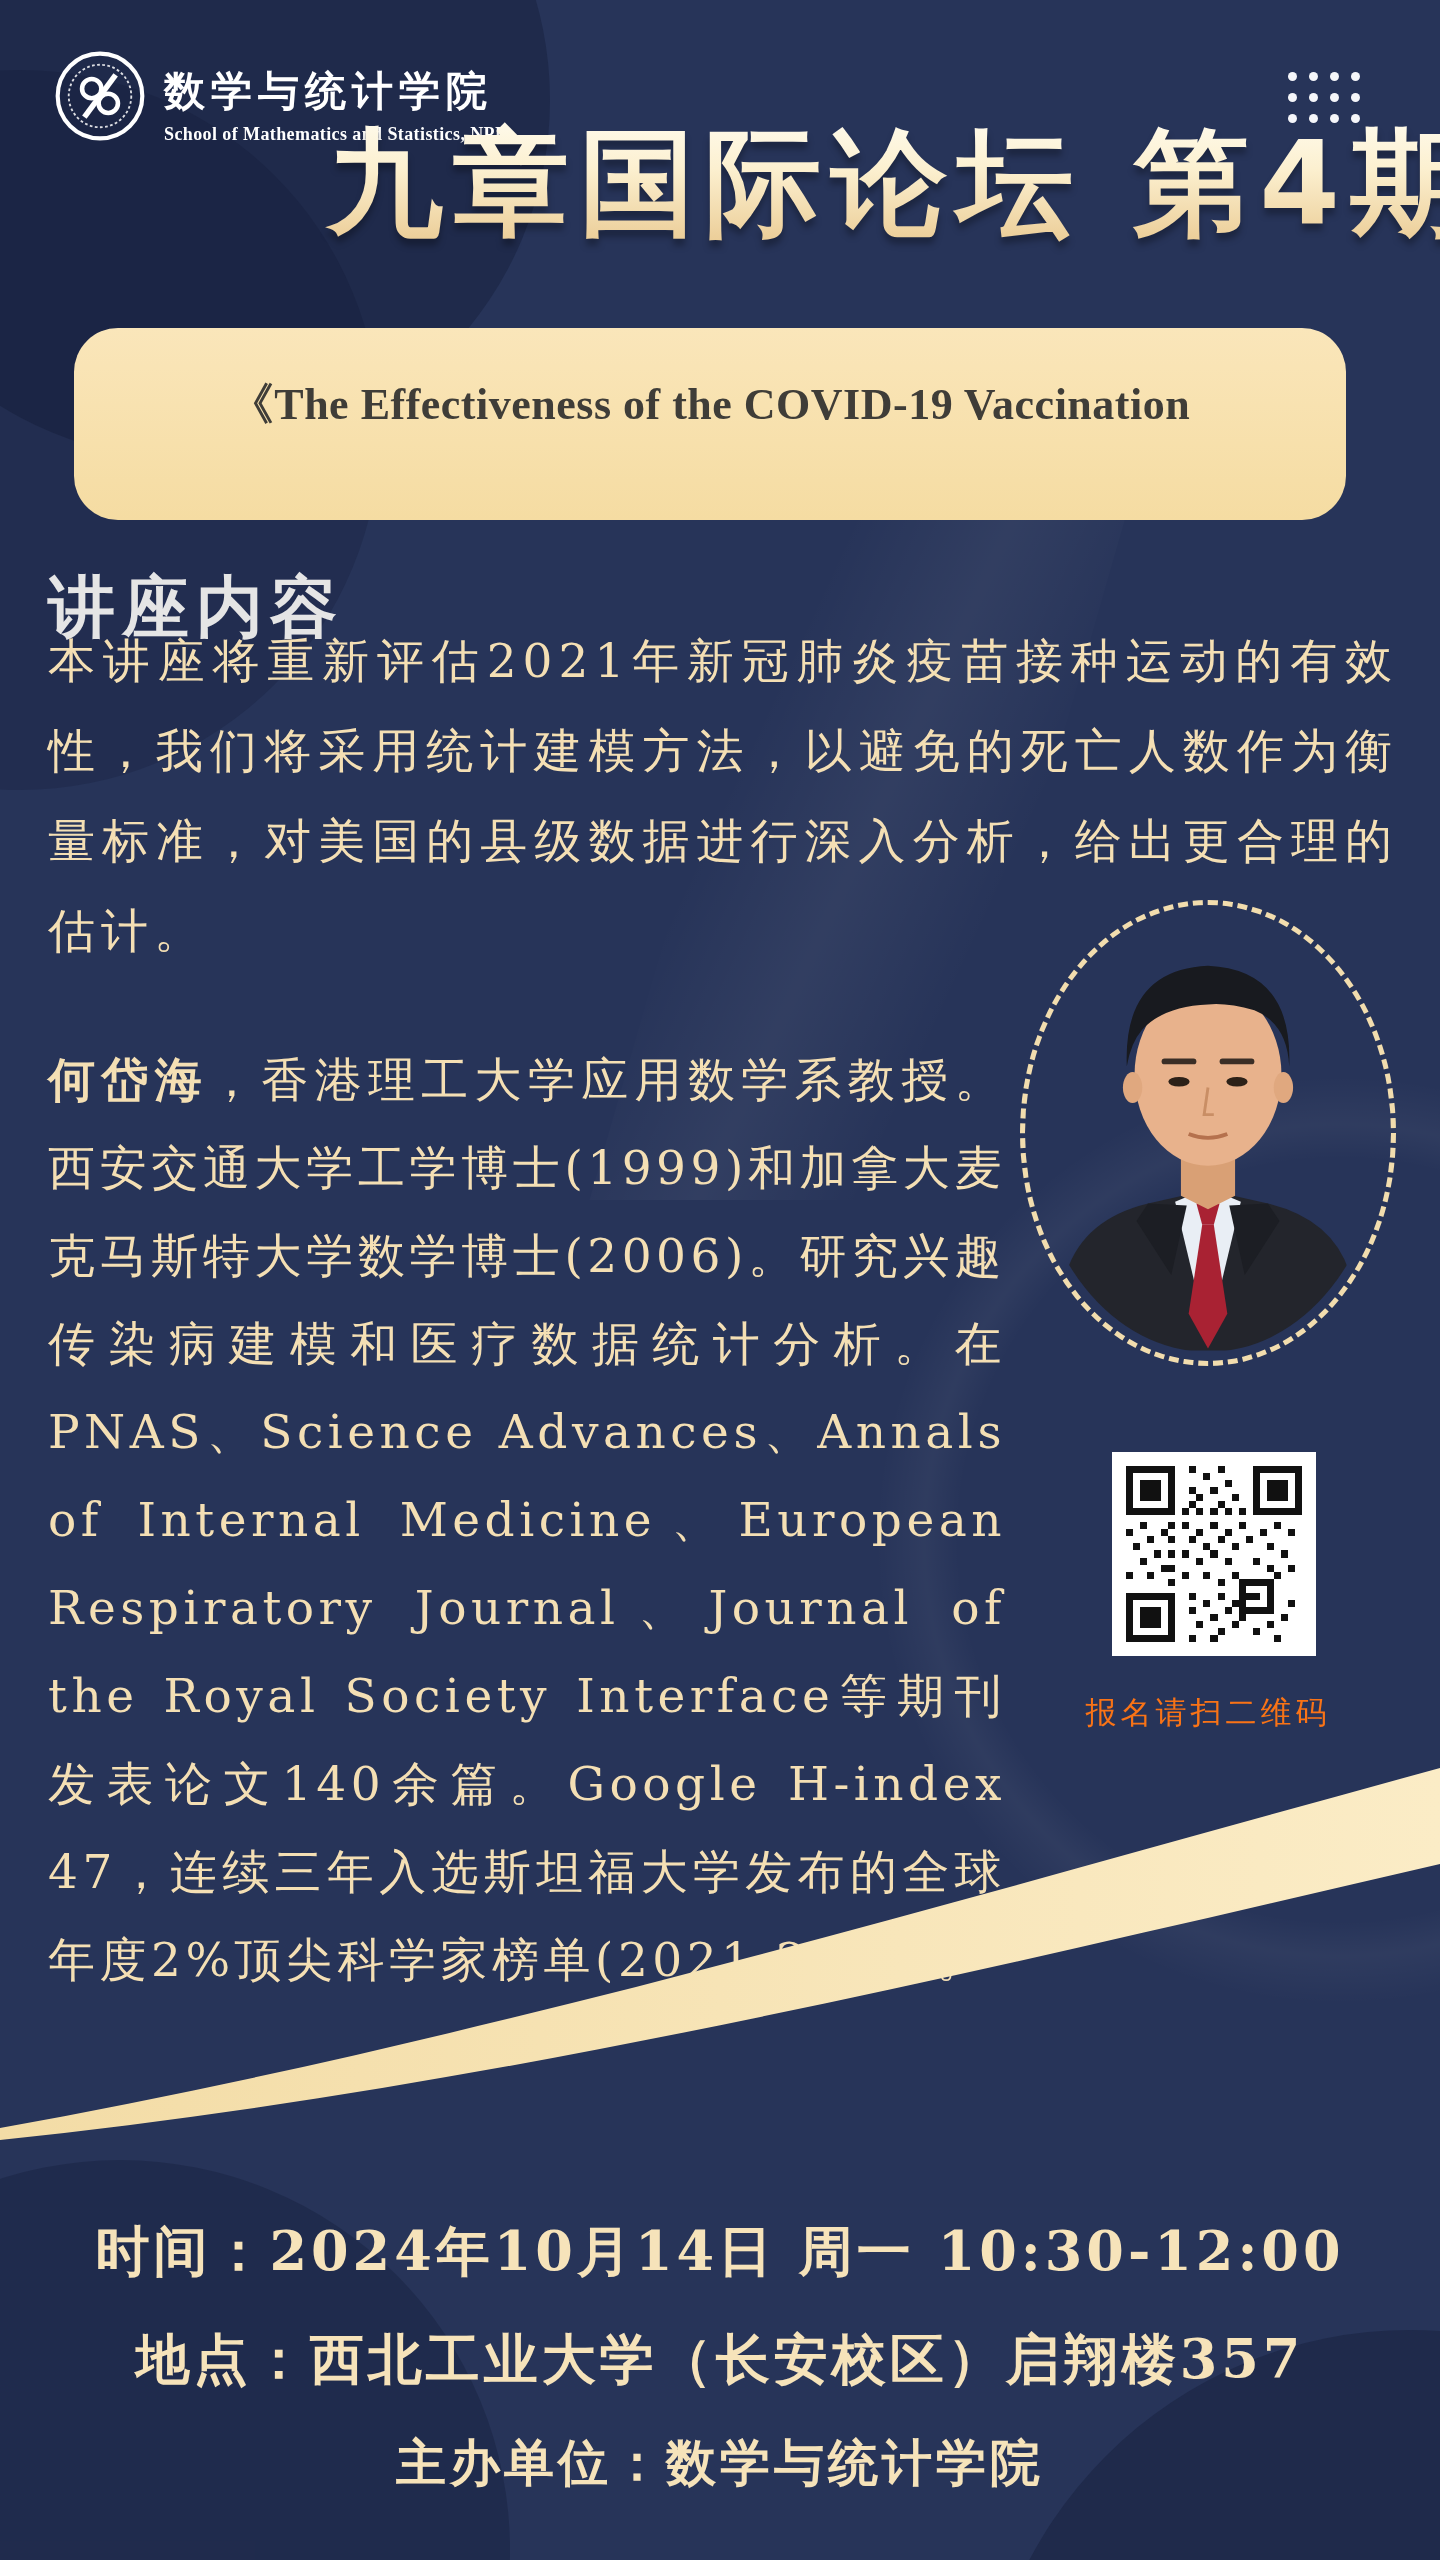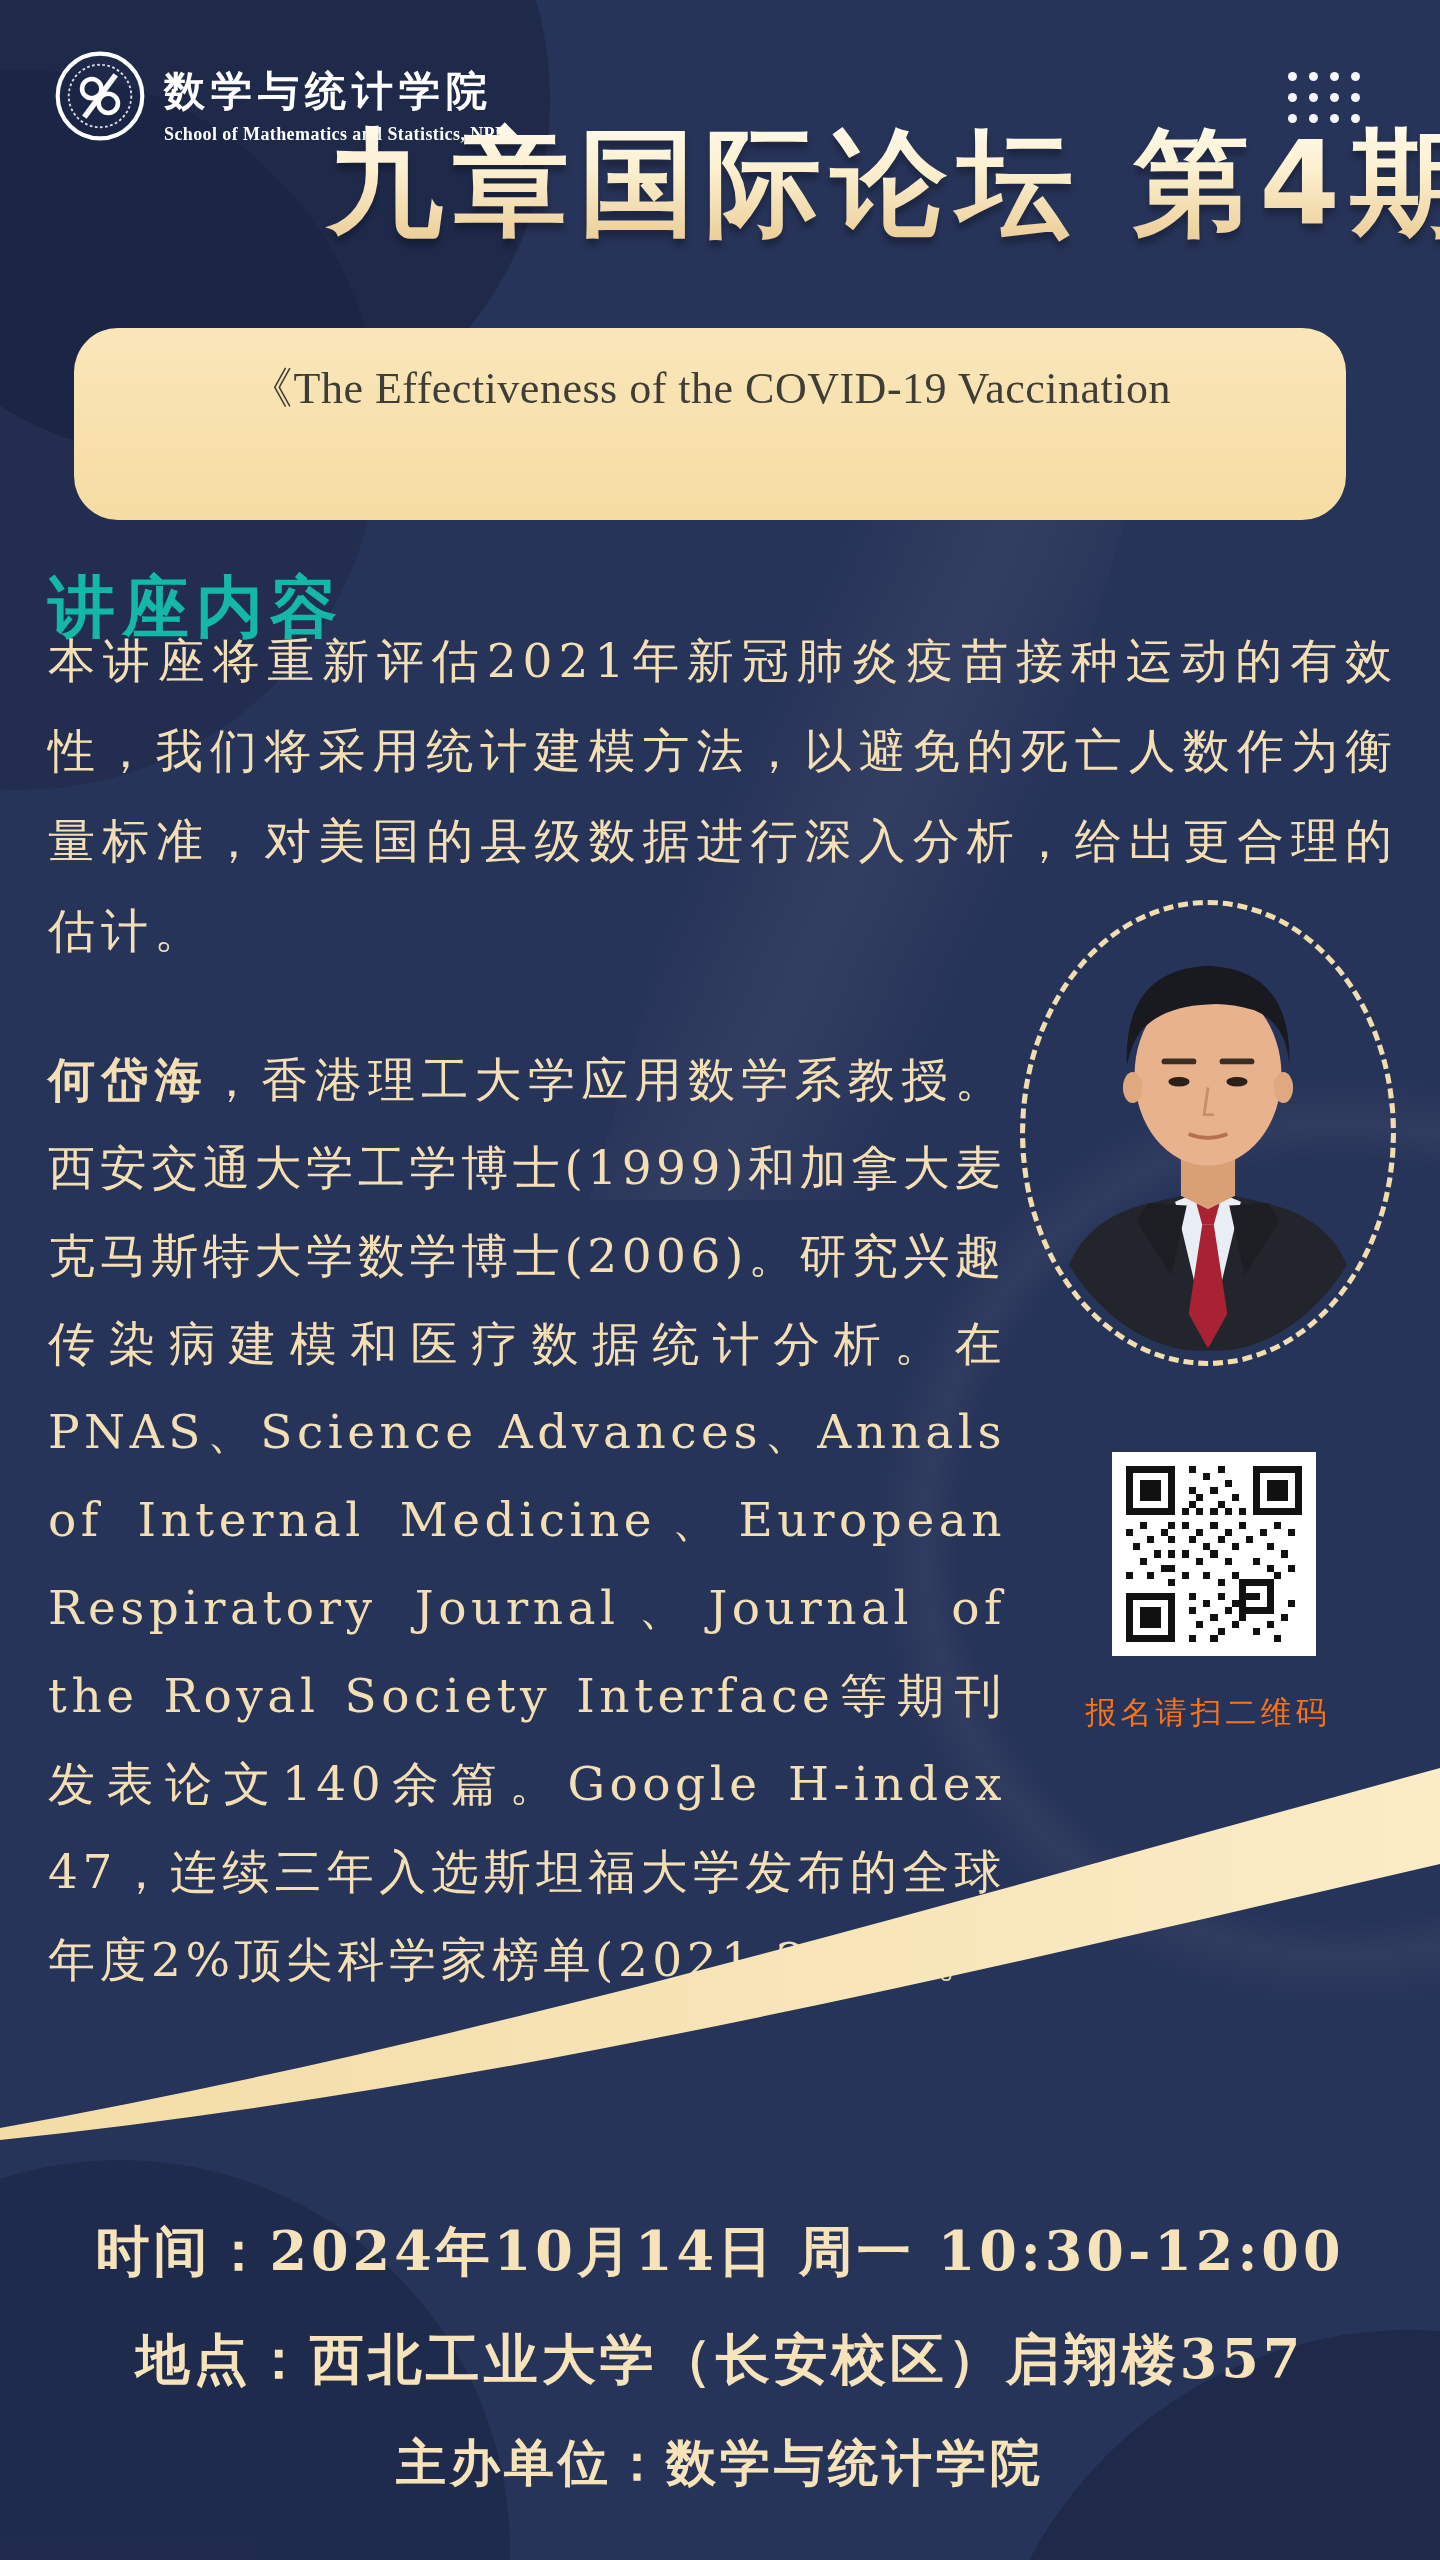--- a/index.html
+++ b/index.html
@@ -44,26 +44,26 @@
       color:transparent;
     }
   }
   
   .banner{
     position:absolute;left:74px;top:328px;width:1272px;height:192px;border-radius:44px;
     background:linear-gradient(180deg,#fae6ba 0%,#f5dca2 100%);
     box-sizing:border-box;padding-top:29px;text-align:center;
   }
   .banner div{
-    font-family:"Liberation Serif","DejaVu Serif",serif;font-weight:400;
-    font-size:44px;line-height:63px;color:#3f3d38;letter-spacing:.5px;
+    font-family:"Liberation Serif","DejaVu Serif",serif;font-weight:700;
+    font-size:44px;line-height:63px;color:#3f3d38;letter-spacing:.5px;margin-top:16px;
   }
   
   .sec-heading{
-    position:absolute;left:48px;color:#14b8a6;font-weight:700;font-size:67px;letter-spacing:7px;
+    position:absolute;left:48px;color:#e5e5e5;font-weight:700;font-size:67px;letter-spacing:7px;
     font-family:Liberation Mono, monospace;
     text-align:center;
   }
   .h-lecture{top:562px;}
   .h-speaker{top:956px;}
   .body-text{
     position:absolute;left:48px;color:#f4dfb4;
     font-family:"DejaVu Serif","Liberation Serif",serif;
     font-size:47px;text-align:justify;
   }

